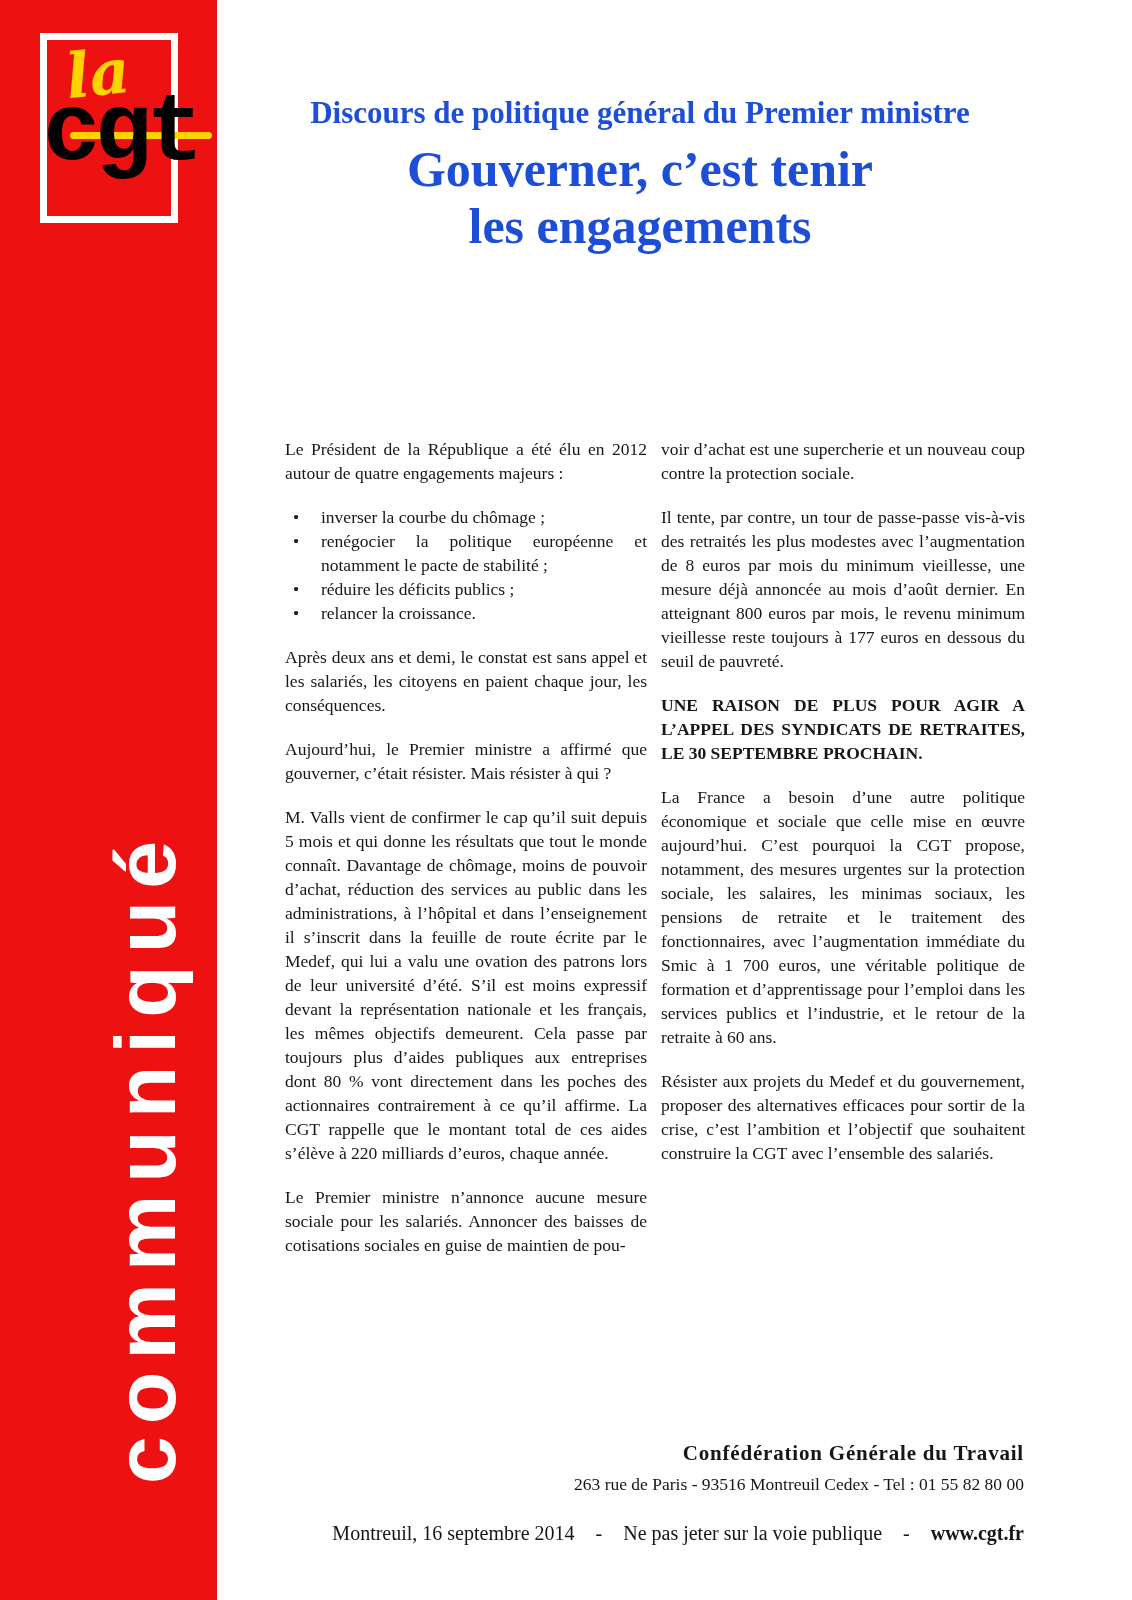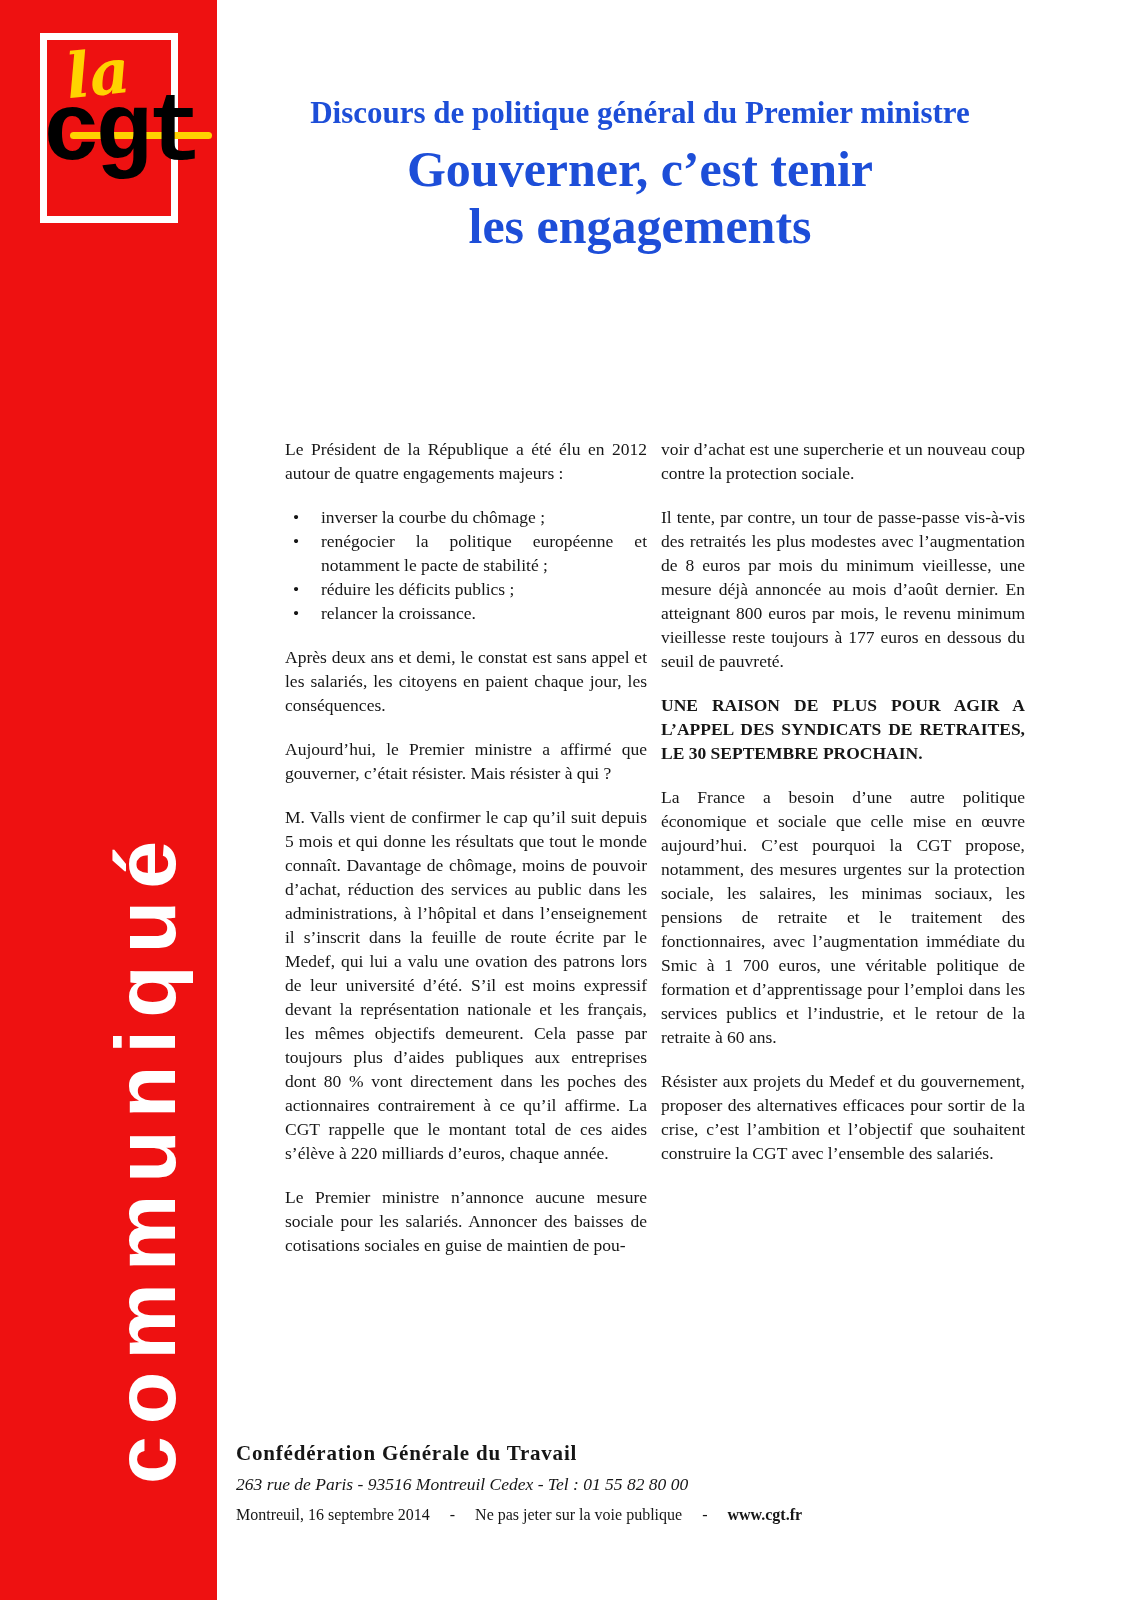--- a/index.html
+++ b/index.html
@@ -46,24 +46,24 @@
   .column-right { left:661px; width:364px; }
   .column p { margin:0 0 20px 0; }
   .column p:last-child { margin-bottom:0; }
   .column ul { list-style:none; margin:0 0 20px 0; padding:0; }
   .column li { position:relative; padding-left:36px; margin:0; }
   .column li .bullet-dot { position:absolute; left:8px; top:0; }
   .callout { font-weight:bold; }
   .closing { font-weight:bold; }
 
   
-  .footer { position:absolute; left:236px; top:1441px; width:800px; text-align:left; }
+  .footer { position:absolute; left:224px; top:1441px; width:800px; text-align:right; }
   .footer .org { font-size:21px; font-weight:bold; letter-spacing:0.8px; }
-  .footer .address { margin-top:8px; font-size:17.5px;font-style:italic; }
-  .footer .meta { margin-top:11px; font-size:16px; }
+  .footer .address { margin-top:8px; font-size:17.5px; }
+  .footer .meta { margin-top:27px; font-size:20px; }
   .footer .meta .sep { display:inline-block; margin:0 16px; }
   .footer .website { font-weight:bold; }
 </style>
 </head>
 <body>
 
 <div class="page">
 
   <div class="red-band">
 

